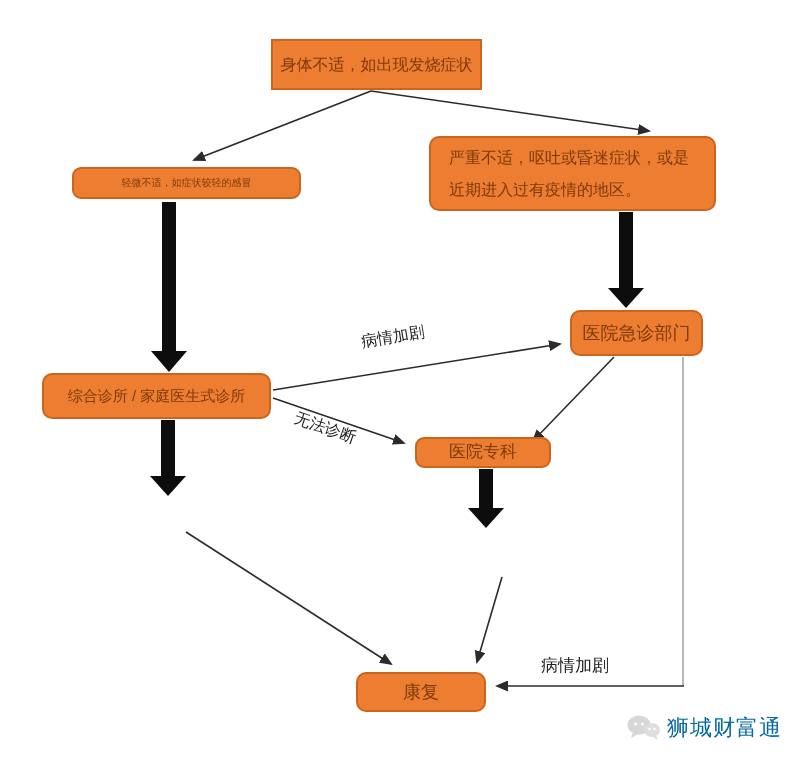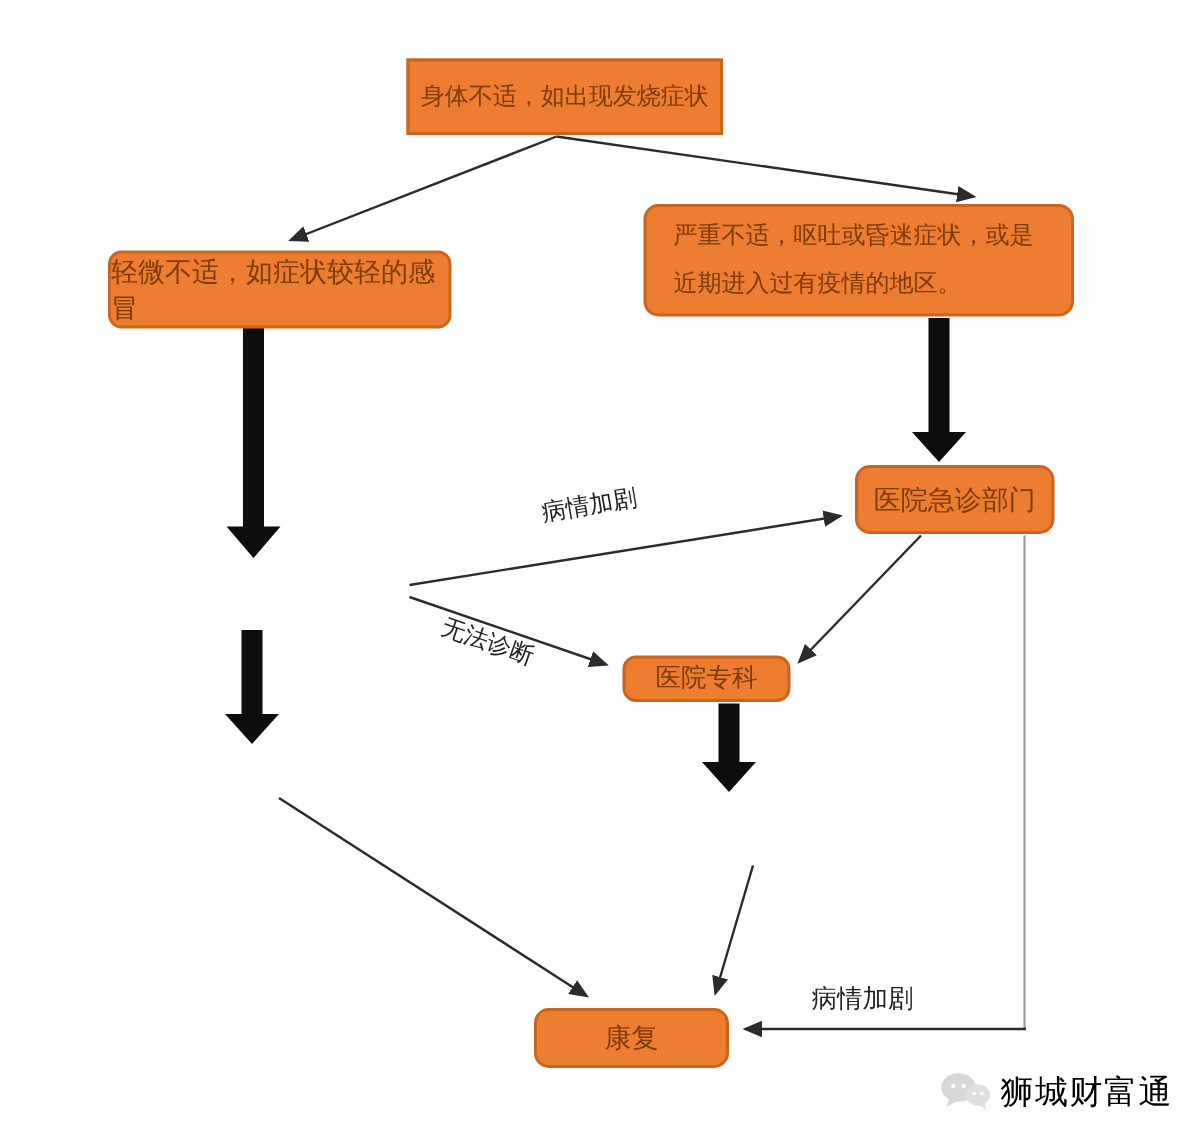--- a/index.html
+++ b/index.html
@@ -28,21 +28,21 @@
     color:#222222;
     white-space:nowrap;
     font-size:16px;
   }
   .thin{stroke:#2b2b2b;stroke-width:1.6;fill:none;}
   .gray-line{stroke:#9a9a9a;stroke-width:1.4;fill:none;}
   .thick{fill:#0d0d0d;stroke:none;}
   #watermark{
     position:absolute;left:626px;top:713px;
     display:flex;align-items:center;gap:5px;
-    color:#000000;
+    color:#0369a1;
     font-size:22px;
     letter-spacing:1px;
     text-shadow:0 1px 0 #ffffff;
     user-select:none;
   }
 </style>
 </head>
 <body>
 
 <div id="canvas">
@@ -66,29 +66,30 @@
     <path class="thin" marker-end="url(#ah)" d="M684,686 L497,686"></path>
 
     <polygon class="thick" points="162,202 176,202 176,351 187,351 169,372 151,351 162,351"></polygon>
     <polygon class="thick" points="619,212 633,212 633,288 644,288 626,308 608,288 619,288"></polygon>
     <polygon class="thick" points="161,420 175,420 175,476 186,476 168,496 150,476 161,476"></polygon>
     <polygon class="thick" points="479,469 493,469 493,508 504,508 486,528 468,508 479,508"></polygon>
   </svg>
 
   <div class="node sharp" style="left:271px;top:39px;width:211px;height:51px;font-size:16px;">身体不适，如出现发烧症状</div>
 
-  <div class="node" style="left:72px;top:167px;width:229px;height:52px;font-size:18px;border-radius:9px;">轻微不适，如症状较轻的感冒</div>
+  <div class="node" style="left:72px;top:167px;width:229px;height:32px;font-size:10px;border-radius:9px;">轻微不适，如症状较轻的感冒</div>
 
   <div class="node" style="left:570px;top:310px;width:133px;height:46px;font-size:18px;">医院急诊部门</div>
 
   <div class="node leftalign" style="left:429px;top:136px;width:287px;height:75px;font-size:16px;padding:6px 18px;">严重不适，呕吐或昏迷症状，或是近期进入过有疫情的地区。</div>
 
+  <div class="node" style="left:42px;top:373px;width:229px;height:46px;font-size:15px;">综合诊所 / 家庭医生式诊所</div>
 
 
-  <div class="node" style="left:415px;top:437px;width:112px;height:31px;font-size:17px;border-radius:9px;">医院专科</div>
+  <div class="node" style="left:415px;top:437px;width:136px;height:31px;font-size:17px;border-radius:9px;">医院专科</div>
 
 
   <div class="node" style="left:356px;top:672px;width:130px;height:40px;font-size:18px;">康复</div>
 
   <div class="edge-label" style="left:361px;top:327px;transform:rotate(-9.5deg);">病情加剧</div>
 
   <div class="edge-label" style="left:293px;top:418px;transform:rotate(19deg);">无法诊断</div>
 
   <div class="edge-label" style="left:541px;top:654px;font-size:17px;">病情加剧</div>
 

